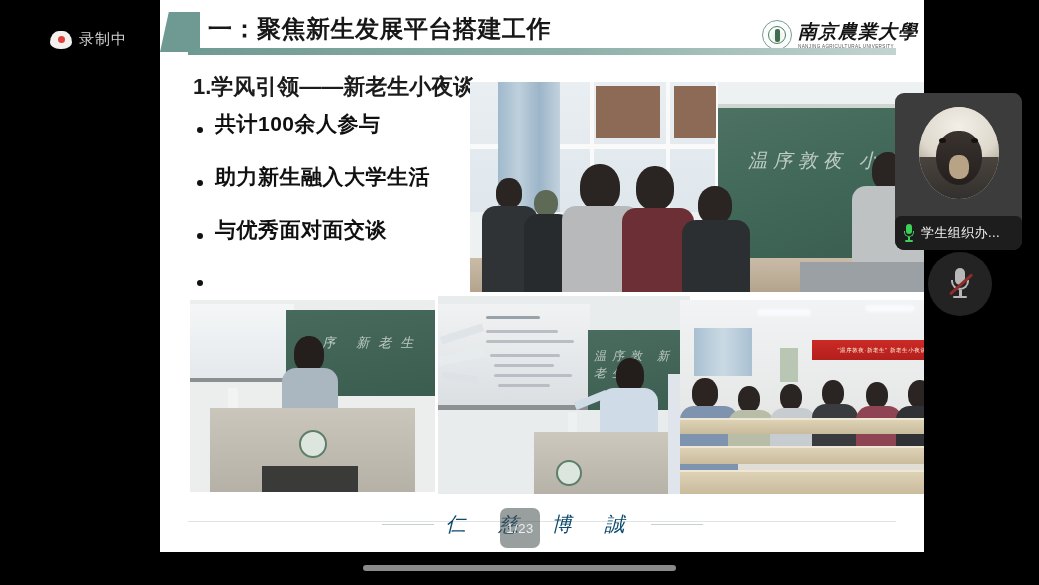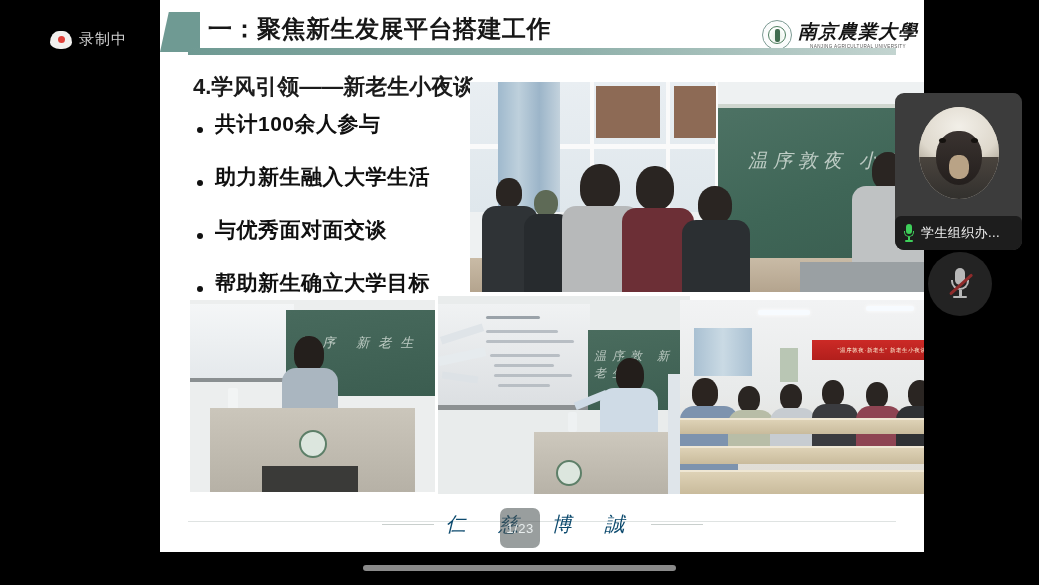--- a/index.html
+++ b/index.html
@@ -48,21 +48,21 @@
     font-size:24px; font-weight:bold; color:#171717;
     letter-spacing:0.5px; white-space:nowrap;
   }
   .title-rule {
     position:absolute; left:28px; top:48px; width:708px; height:7px;
     background:linear-gradient(to right,#6f9a93 0%, #8fb0aa 55%, #c3d4d0 100%);
   }
 
   
   .logo { position:absolute; right:10px; top:9px; width:152px; height:36px;
-          display:flex; align-items:center; gap:6px;text-align:center; }
+          display:flex; align-items:center; gap:6px; }
   .logo .seal {
     width:30px; height:30px; border-radius:50%;
     border:1.6px solid #7d9b94; position:relative; flex:none;
     background:#fbfcfc;
   }
   .logo .seal:after{
     content:""; position:absolute; left:5px; top:5px; right:5px; bottom:5px;
     border-radius:50%; border:1.2px solid #4e7d5f;
     background:radial-gradient(circle at 50% 60%, #dfeadf 0%, #fff 70%);
   }
@@ -336,38 +336,37 @@
       <div class="logo">
         <span class="seal"></span>
         <span class="names">
           <span class="cn">南京農業大學</span>
           <span class="en">NANJING AGRICULTURAL UNIVERSITY</span>
         </span>
       </div>
     </div>
     <div class="title-rule"></div>
 
-    <div class="subtitle">4.学风引领——新老生小夜谈</div>
+    <div class="subtitle">1.学风引领——新老生小夜谈</div>
 
     <div class="bullets">
       <div class="bullet">
         <span class="dot"></span>
         <span class="lbl">共计100余人参与</span>
       </div>
       <div class="bullet">
         <span class="dot"></span>
         <span class="lbl">助力新生融入大学生活</span>
       </div>
       <div class="bullet">
         <span class="dot"></span>
         <span class="lbl">与优秀面对面交谈</span>
       </div>
       <div class="bullet">
         <span class="dot"></span>
-        <span class="lbl">帮助新生确立大学目标</span>
       </div>
     </div>
 
     <div class="photo soft" id="p1">
       <div class="sky"></div>
       <div class="win">
         <div class="winmull" style="left:120px;top:0;width:4px;height:130px;"></div>
         <div class="winmull" style="left:0;top:62px;width:248px;height:5px;"></div>
         <div class="winmull" style="left:196px;top:0;width:4px;height:130px;"></div>
         <div style="position:absolute;left:126px;top:4px;width:64px;height:52px;background:#8d6a55;"></div>

